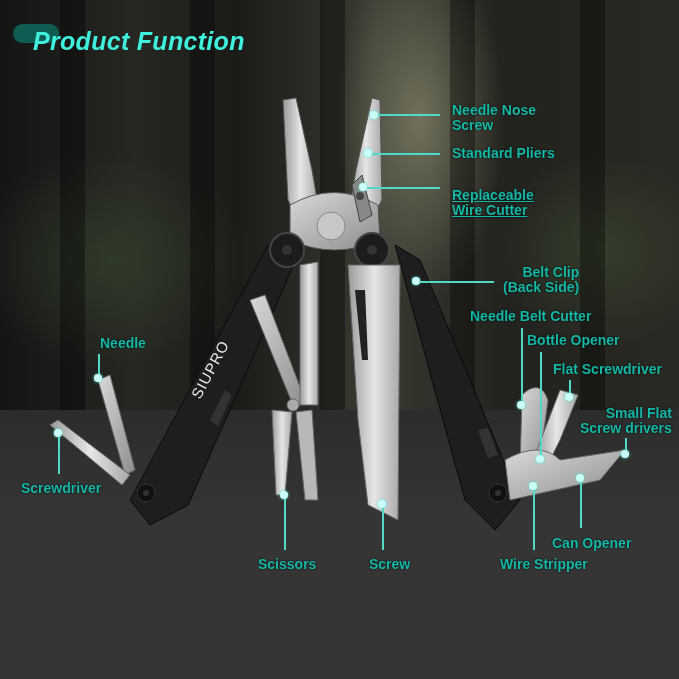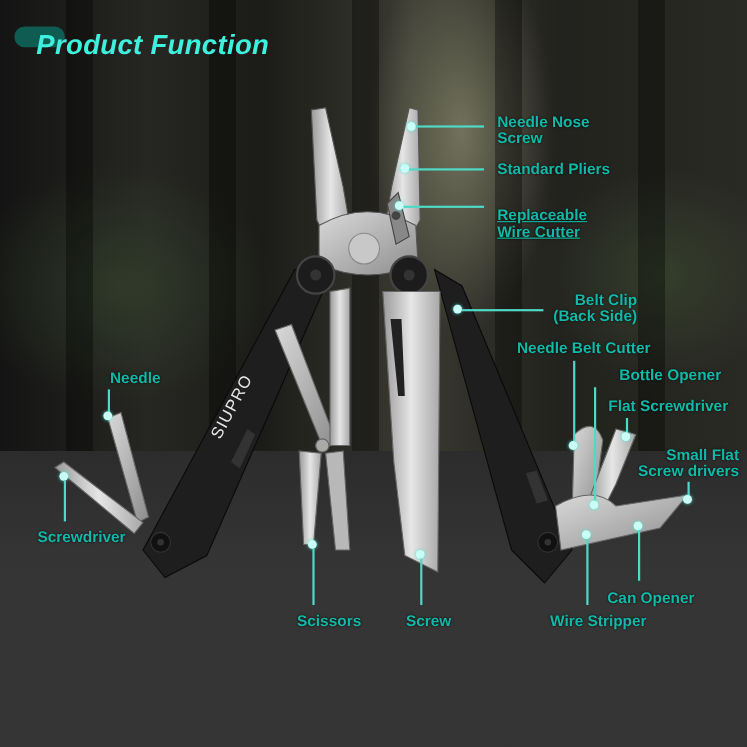--- a/index.html
+++ b/index.html
@@ -120,21 +120,21 @@
 <div class="line" style="left:420px;top:281px;width:74px;height:1.5px;"></div>
 <div class="label" style="left:503px;top:265px;text-align:right;">
   <div>Belt Clip</div>
   <div>(Back Side)</div>
 </div>
 
 <div class="label" style="left:470px;top:309px;">Needle Belt Cutter</div>
 <div class="line" style="left:521px;top:328px;width:1.5px;height:76px;"></div>
 <div class="dot" style="left:517px;top:401px;"></div>
 
-<div class="label" style="left:527px;top:333px;margin-left:36px;">Bottle Opener</div>
+<div class="label" style="left:527px;top:333px;">Bottle Opener</div>
 <div class="line" style="left:540px;top:352px;width:1.5px;height:105px;"></div>
 <div class="dot" style="left:536px;top:455px;"></div>
 
 <div class="label" style="left:553px;top:362px;">Flat Screwdriver</div>
 <div class="line" style="left:569px;top:380px;width:1.5px;height:16px;"></div>
 <div class="dot" style="left:565px;top:393px;"></div>
 
 <div class="label" style="left:580px;top:406px;text-align:right;">
   <div style="text-align:right;padding-left:11px;">Small Flat</div>
   <div>Screw drivers</div>
@@ -149,21 +149,21 @@
 <div class="dot" style="left:529px;top:482px;"></div>
 <div class="line" style="left:533px;top:490px;width:1.5px;height:60px;"></div>
 <div class="label" style="left:500px;top:557px;">Wire Stripper</div>
 
 <div class="dot" style="left:378px;top:500px;"></div>
 <div class="line" style="left:382px;top:508px;width:1.5px;height:42px;"></div>
 <div class="label" style="left:369px;top:557px;">Screw</div>
 
 <div class="dot" style="left:280px;top:491px;"></div>
 <div class="line" style="left:284px;top:499px;width:1.5px;height:51px;"></div>
-<div class="label" style="left:270px;top:557px;text-align:right;">Scissors</div>
+<div class="label" style="left:258px;top:557px;text-align:right;">Scissors</div>
 
 <div class="label" style="left:78px;top:336px;margin-left:22px;">Needle</div>
 <div class="line" style="left:98px;top:354px;width:1.5px;height:22px;"></div>
 <div class="dot" style="left:94px;top:374px;"></div>
 
 <div class="dot" style="left:54px;top:429px;"></div>
 <div class="line" style="left:58px;top:437px;width:1.5px;height:37px;"></div>
-<div class="label" style="left:34px;top:481px;">Screwdriver</div>
+<div class="label" style="left:21px;top:481px;">Screwdriver</div>
 
 </body></html>

